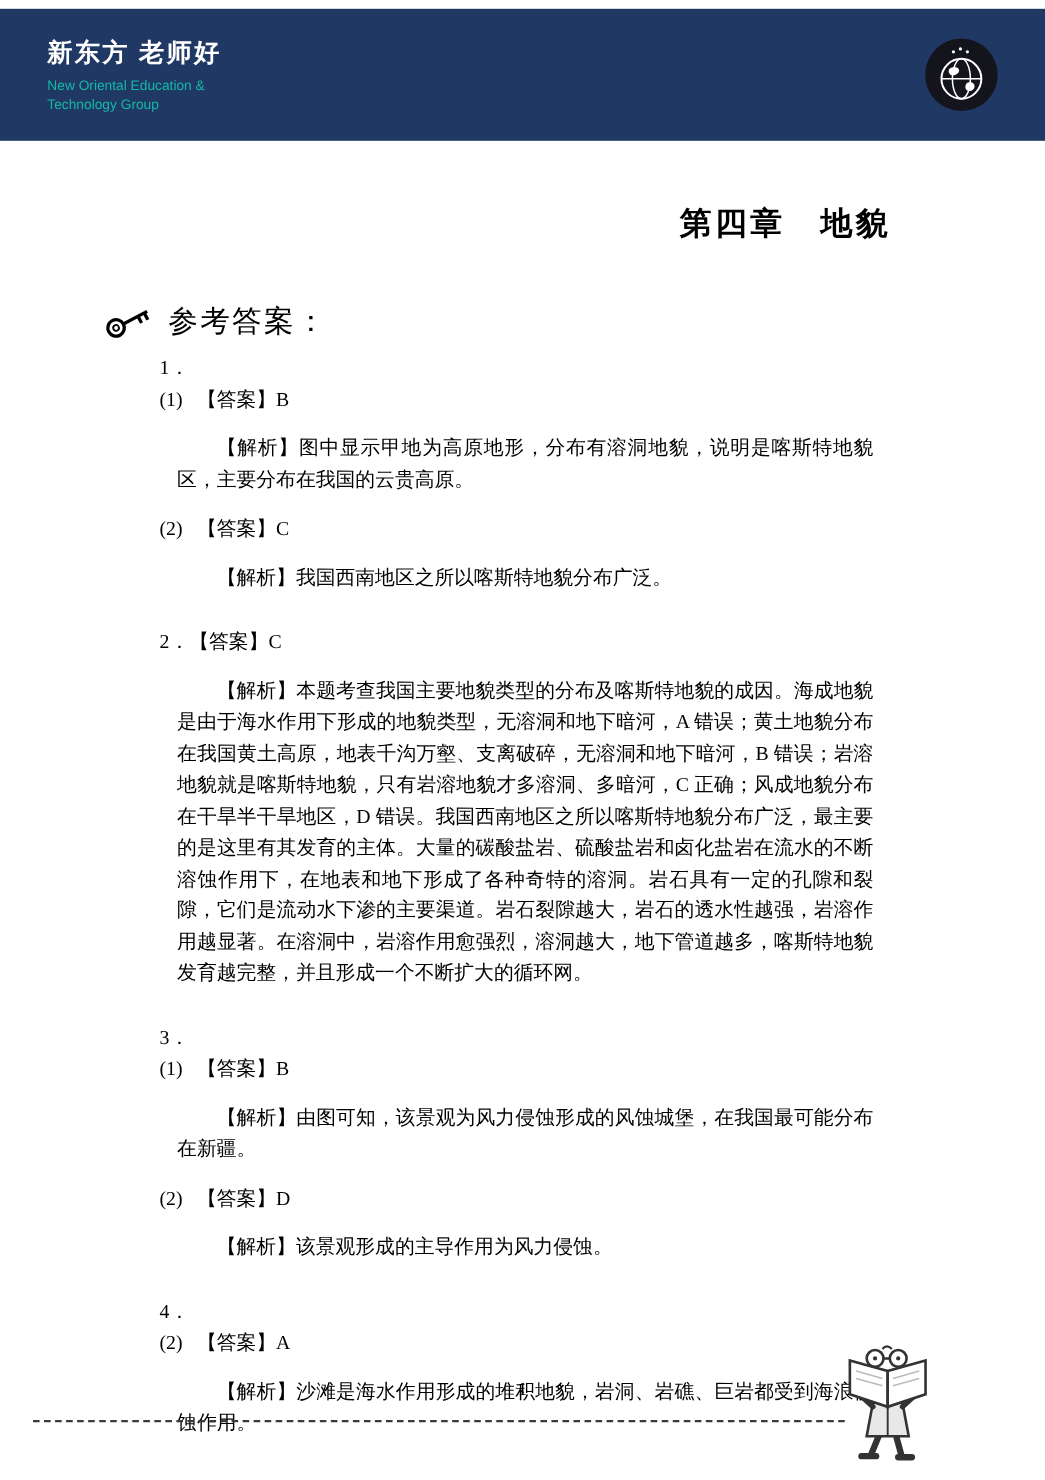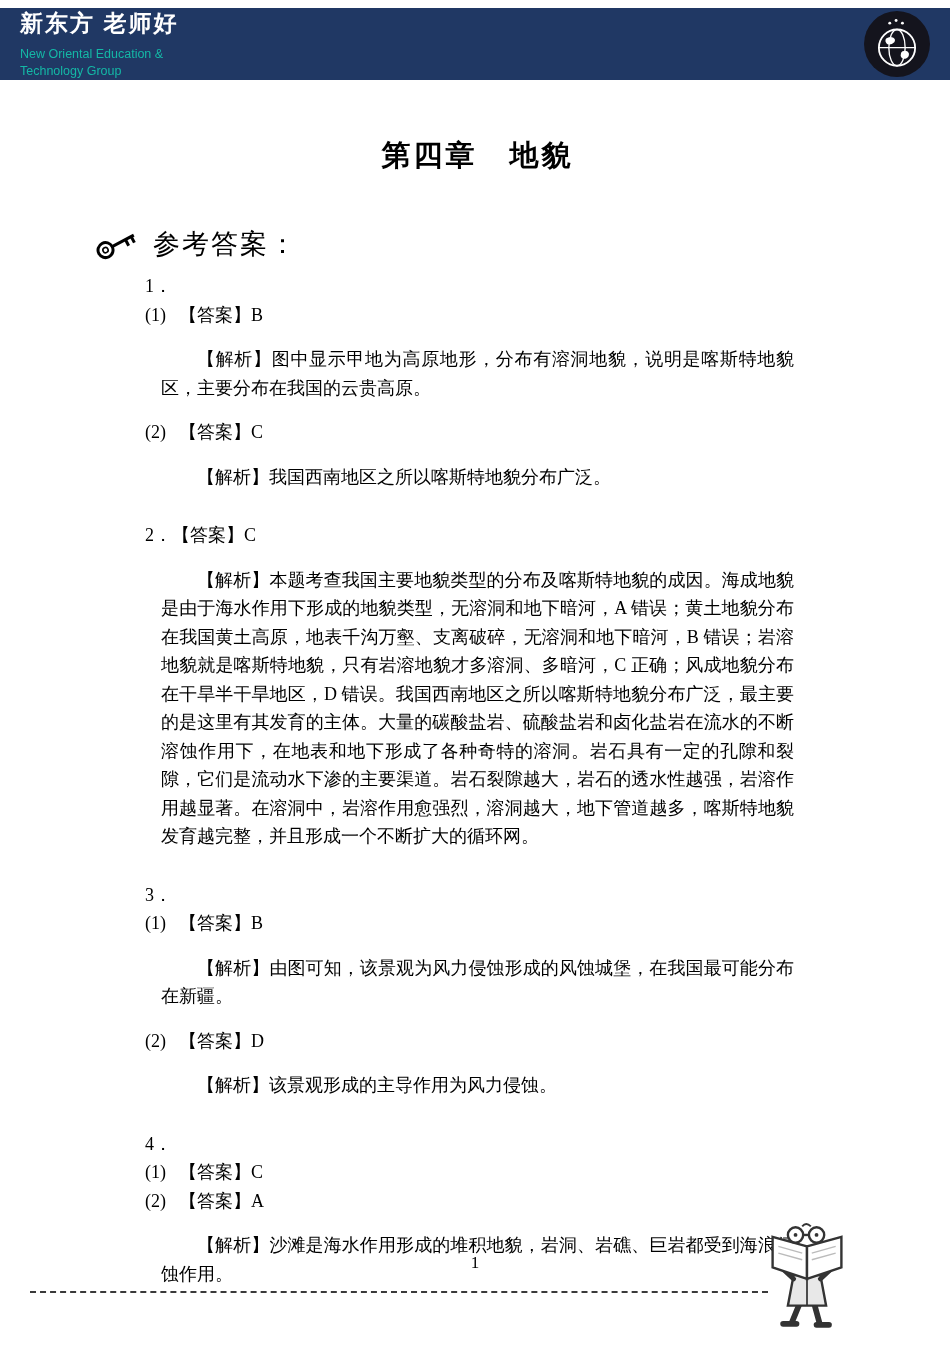--- a/index.html
+++ b/index.html
@@ -9,26 +9,26 @@
     background: #ffffff;
     position: relative;
     overflow: hidden;
     font-family: "Liberation Serif", "DejaVu Serif", serif;
     color: #000;
   }
 
   
   .top-strip { height: 8px; background: #ffffff; }
   header.brand-bar {
-    height: 72px;
+    height: 120px;
     background: #203864;
     display: flex;
     align-items: center;
     justify-content: space-between;
-    padding: 0 20px;
+    padding: 0 43px;
     box-sizing: border-box;
   }
   .logo-block { display: flex; flex-direction: column; }
   .logo-title {
     color: #ffffff;
     font-family: "Liberation Sans", "DejaVu Sans", sans-serif;
     font-weight: bold;
     font-size: 23px;
     letter-spacing: 2px;
     margin-bottom: 7px;
@@ -44,21 +44,21 @@
     border-radius: 50%;
     background: #14141d;
     display: flex; align-items: center; justify-content: center;
   }
 
   
   main.page-body {
     padding: 0 140px 0 145px;
   }
   h1.doc-title {
-    text-align: center;
+    text-align: right;
     font-size: 29px;
     font-weight: bold;
     letter-spacing: 3px;
     margin: 56px 0 0 0;
   }
   .section-heading {
     display: flex;
     align-items: center;
     gap: 12px;
     margin: 46px 0 6px -52px; 
@@ -185,23 +185,20 @@
 
     <div class="answer-line">
       <span class="part-label">(2)</span><span class="answer-label">【答案】</span><span class="answer-value">D</span>
     </div>
     <p class="analysis"><span class="analysis-label">【解析】</span><span>该景观形成的主导作用为风力侵蚀。</span></p>
   </section>
 
   <section class="qa-item">
     <div class="q-number">4．</div>
 
-    <div class="answer-line">
-      <span class="part-label">(1)</span><span class="answer-label">【答案】</span><span class="answer-value">C</span>
-    </div>
 
     <div class="answer-line">
       <span class="part-label">(2)</span><span class="answer-label">【答案】</span><span class="answer-value">A</span>
     </div>
     <p class="analysis"><span class="analysis-label">【解析】</span><span>沙滩是海水作用形成的堆积地貌，岩洞、岩礁、巨岩都受到海浪侵蚀作用。</span></p>
   </section>
 
 </main>
 
 <div class="page-number">1</div>

